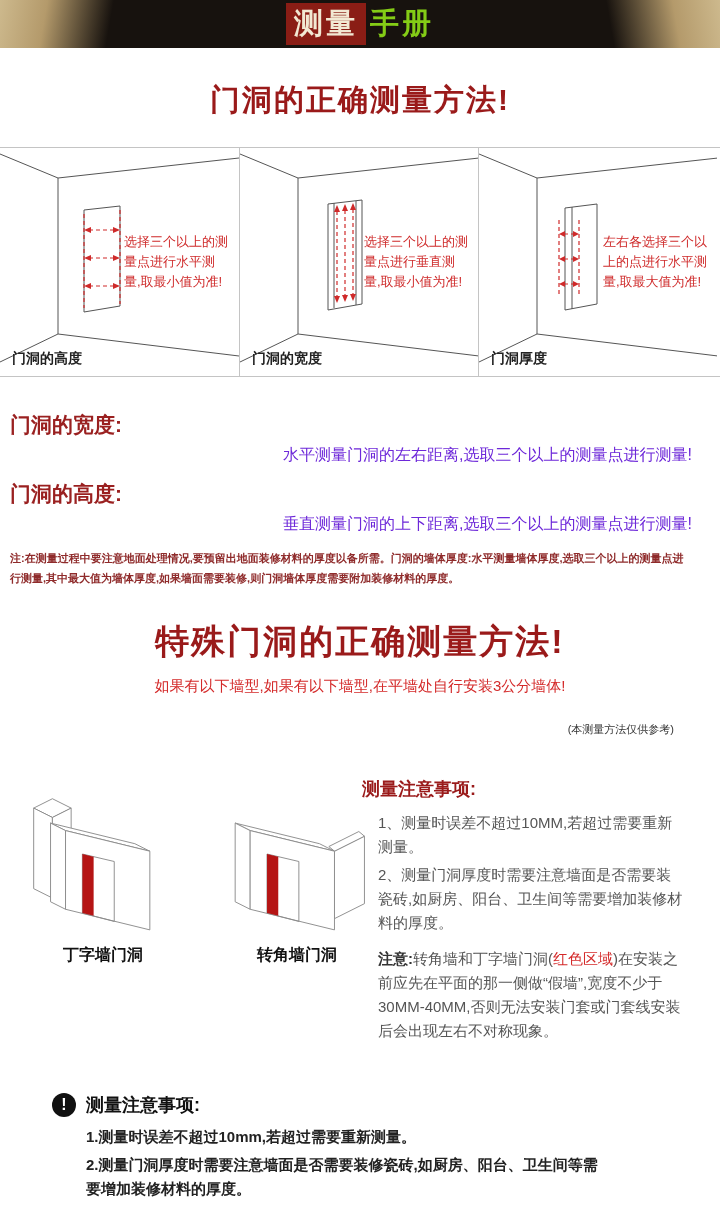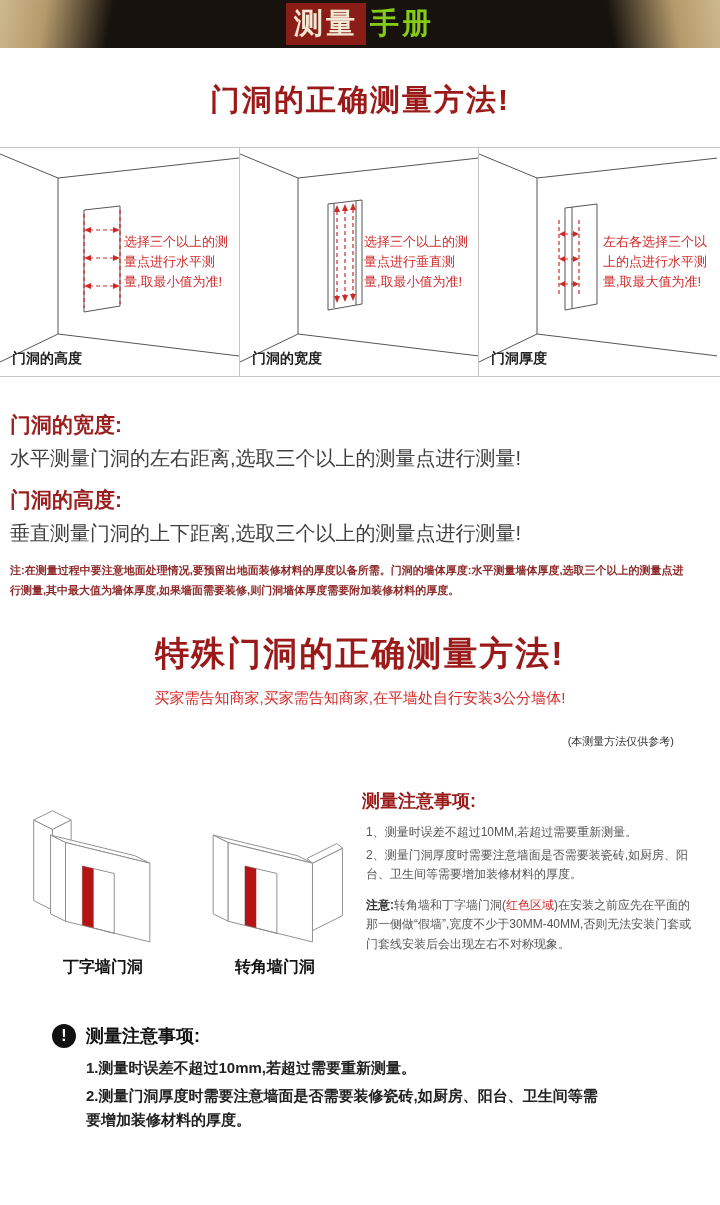--- a/index.html
+++ b/index.html
@@ -25,35 +25,35 @@
   .panel{position:relative;width:239px;height:228px;box-sizing:border-box;overflow:hidden;}
   .panel+.panel{border-left:1px solid #c4c4c4;}
   .panel svg{position:absolute;left:0;top:0;}
   .panel-note{position:absolute;left:124px;top:84px;width:106px;color:#cf2a2a;
     font-size:13px;line-height:1.55;}
   .panel-label{position:absolute;left:12px;bottom:8px;font-size:14px;font-weight:bold;color:#222;}
 
   
   .desc{padding:26px 28px 0 10px;}
   .desc h2{color:#9a2020;font-size:21px;font-weight:bold;margin:8px 0 6px;}
-  .desc p.red{color:#404040;font-size:20px;margin:0 0 14px;}
+  .desc p.red{color:#6d28d9;font-size:16px;margin:0 0 14px;text-align:right;}
   .desc p.note{color:#8f2b2b;font-size:11px;font-weight:bold;line-height:1.8;margin:14px 0 0;}
 
   .center-red{text-align:center;color:#d42a2a;font-size:15px;margin:4px 0 0;}
   .ref-note{text-align:right;color:#333;font-size:11px;margin:26px 46px 0 0;}
 
   
   .special{display:flex;padding:28px 14px 0 28px;}
-  .figures{display:flex;gap:22px;width:330px;flex-shrink:0;}
+  .figures{display:flex;gap:44px;width:330px;flex-shrink:0;}
   .figures figure{margin:0;text-align:center;}
   .figures svg{display:block;}
   .figures figcaption{font-size:16px;font-weight:bold;color:#111;margin-top:2px;}
   .notice{flex:1;padding:12px 6px 0 4px;}
   .notice h3{color:#9a1a1a;font-size:18px;margin:0 0 10px;font-weight:bold;}
-  .notice p{color:#555;font-size:12px;line-height:1.6;margin:0 4px 4px;}
+  .notice p{color:#555;font-size:15px;line-height:1.6;margin:0 16px 4px;}
   .notice .mix{margin-top:12px;}
   .mix .lbl{font-weight:bold;color:#333;}
   .mix .red{color:#d42a2a;}
 
   
   .bottom-notes{margin:46px 0 0 52px;}
   .bn-head{display:flex;align-items:center;gap:10px;margin-bottom:8px;}
   .excl{width:24px;height:24px;border-radius:50%;background:#111;color:#fff;font-weight:bold;
     display:flex;align-items:center;justify-content:center;font-size:16px;flex-shrink:0;}
   .bn-head h3{font-size:18px;color:#111;margin:0;font-weight:bold;}
@@ -171,21 +171,21 @@
 
   <section class="desc">
     <h2>门洞的宽度:</h2>
     <p class="red">水平测量门洞的左右距离,选取三个以上的测量点进行测量!</p>
     <h2>门洞的高度:</h2>
     <p class="red">垂直测量门洞的上下距离,选取三个以上的测量点进行测量!</p>
     <p class="note">注:在测量过程中要注意地面处理情况,要预留出地面装修材料的厚度以备所需。门洞的墙体厚度:水平测量墙体厚度,选取三个以上的测量点进行测量,其中最大值为墙体厚度,如果墙面需要装修,则门洞墙体厚度需要附加装修材料的厚度。</p>
   </section>
 
   <h1 class="main-heading big">特殊门洞的正确测量方法!</h1>
-  <p class="center-red">买家需告知商家,买家需告知商家,在平墙处自行安装3公分墙体!</p>
+  <p class="center-red">如果有以下墙型,如果有以下墙型,在平墙处自行安装3公分墙体!</p>
   <p class="ref-note">(本测量方法仅供参考)</p>
 
   <section class="special">
     <div class="figures">
 
       <figure>
         <svg viewBox="0 0 160 190" width="150" height="178">
           <g stroke="#8a8a8a" stroke-width="1" fill="#ffffff">
             <polygon points="6,46 26,36 46,46 26,56"></polygon>
             <polygon points="6,46 26,56 26,142 6,132"></polygon>

